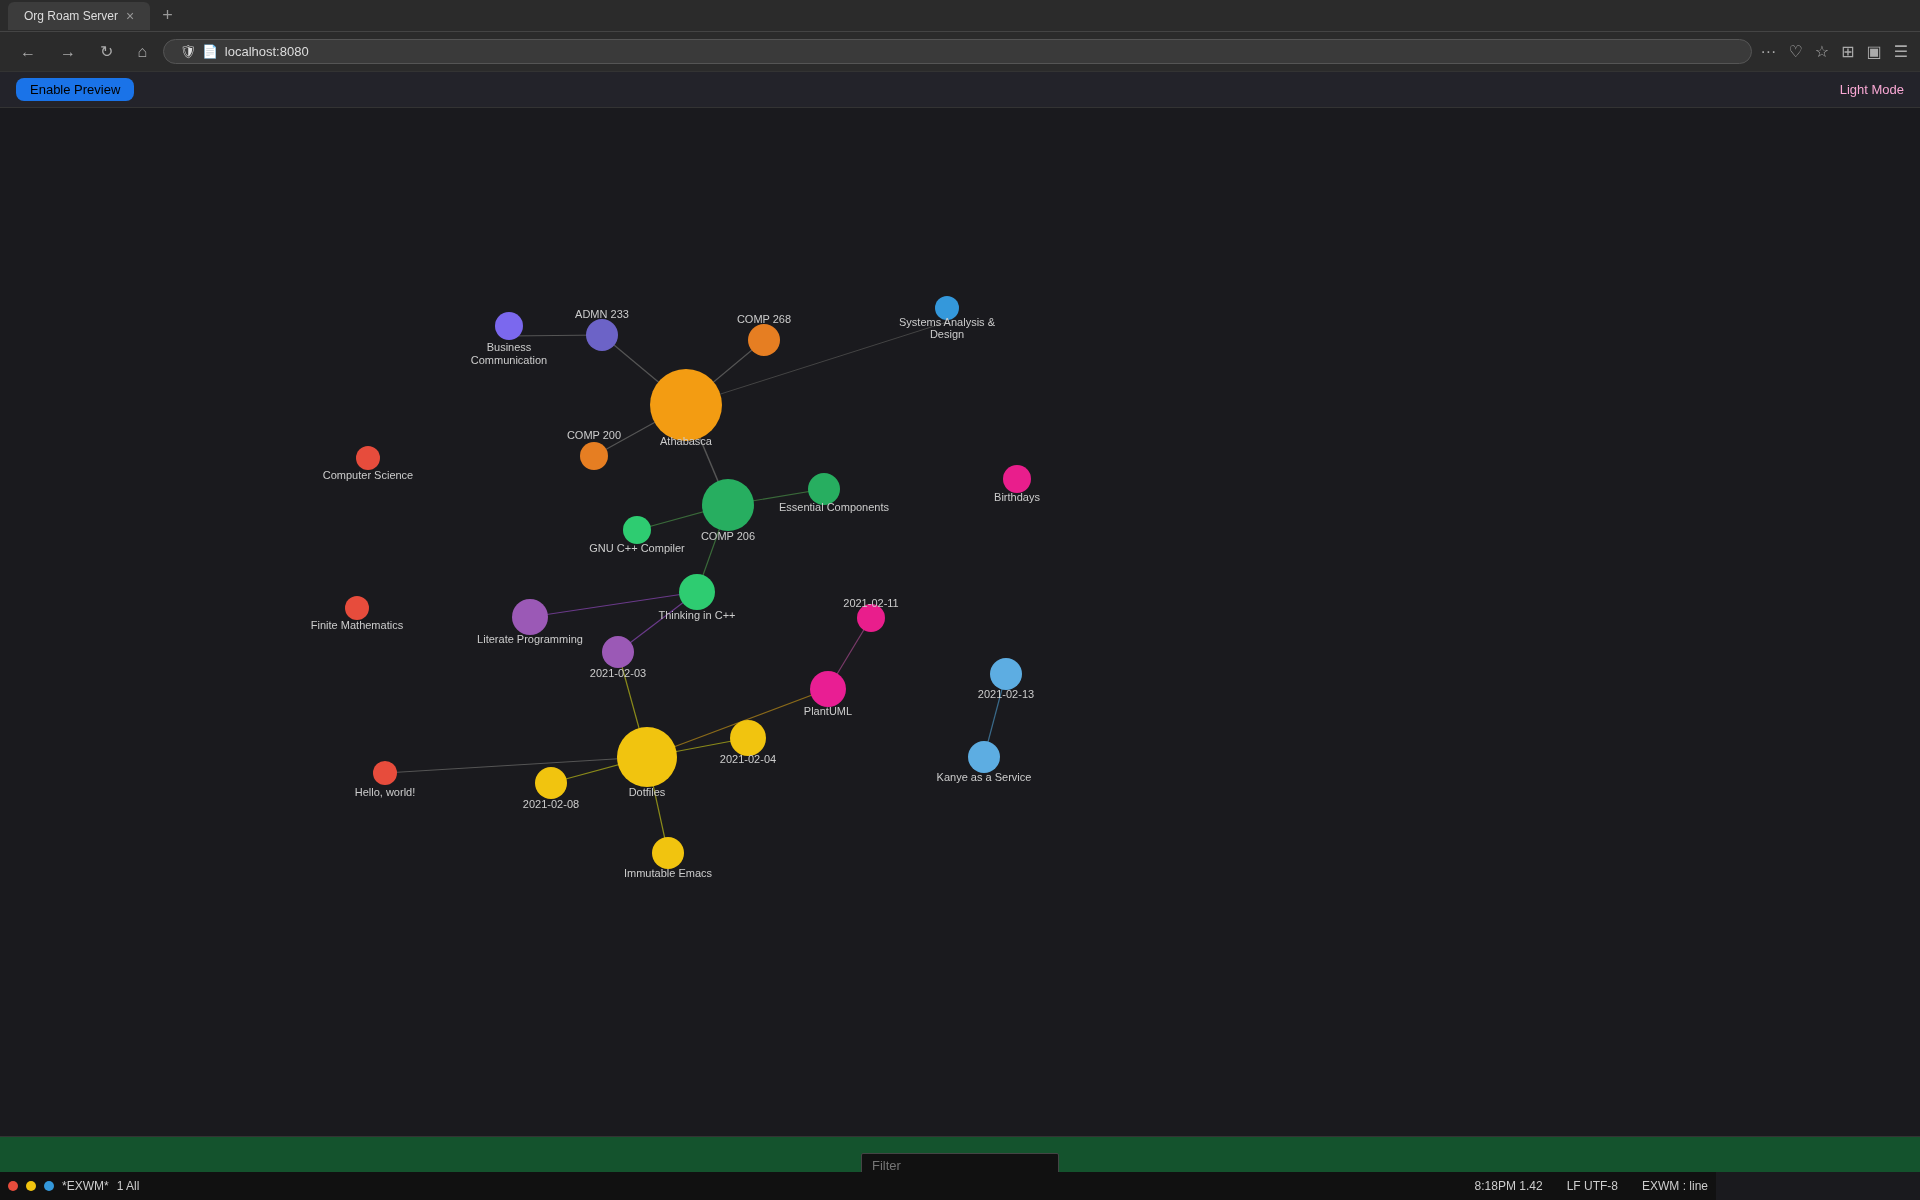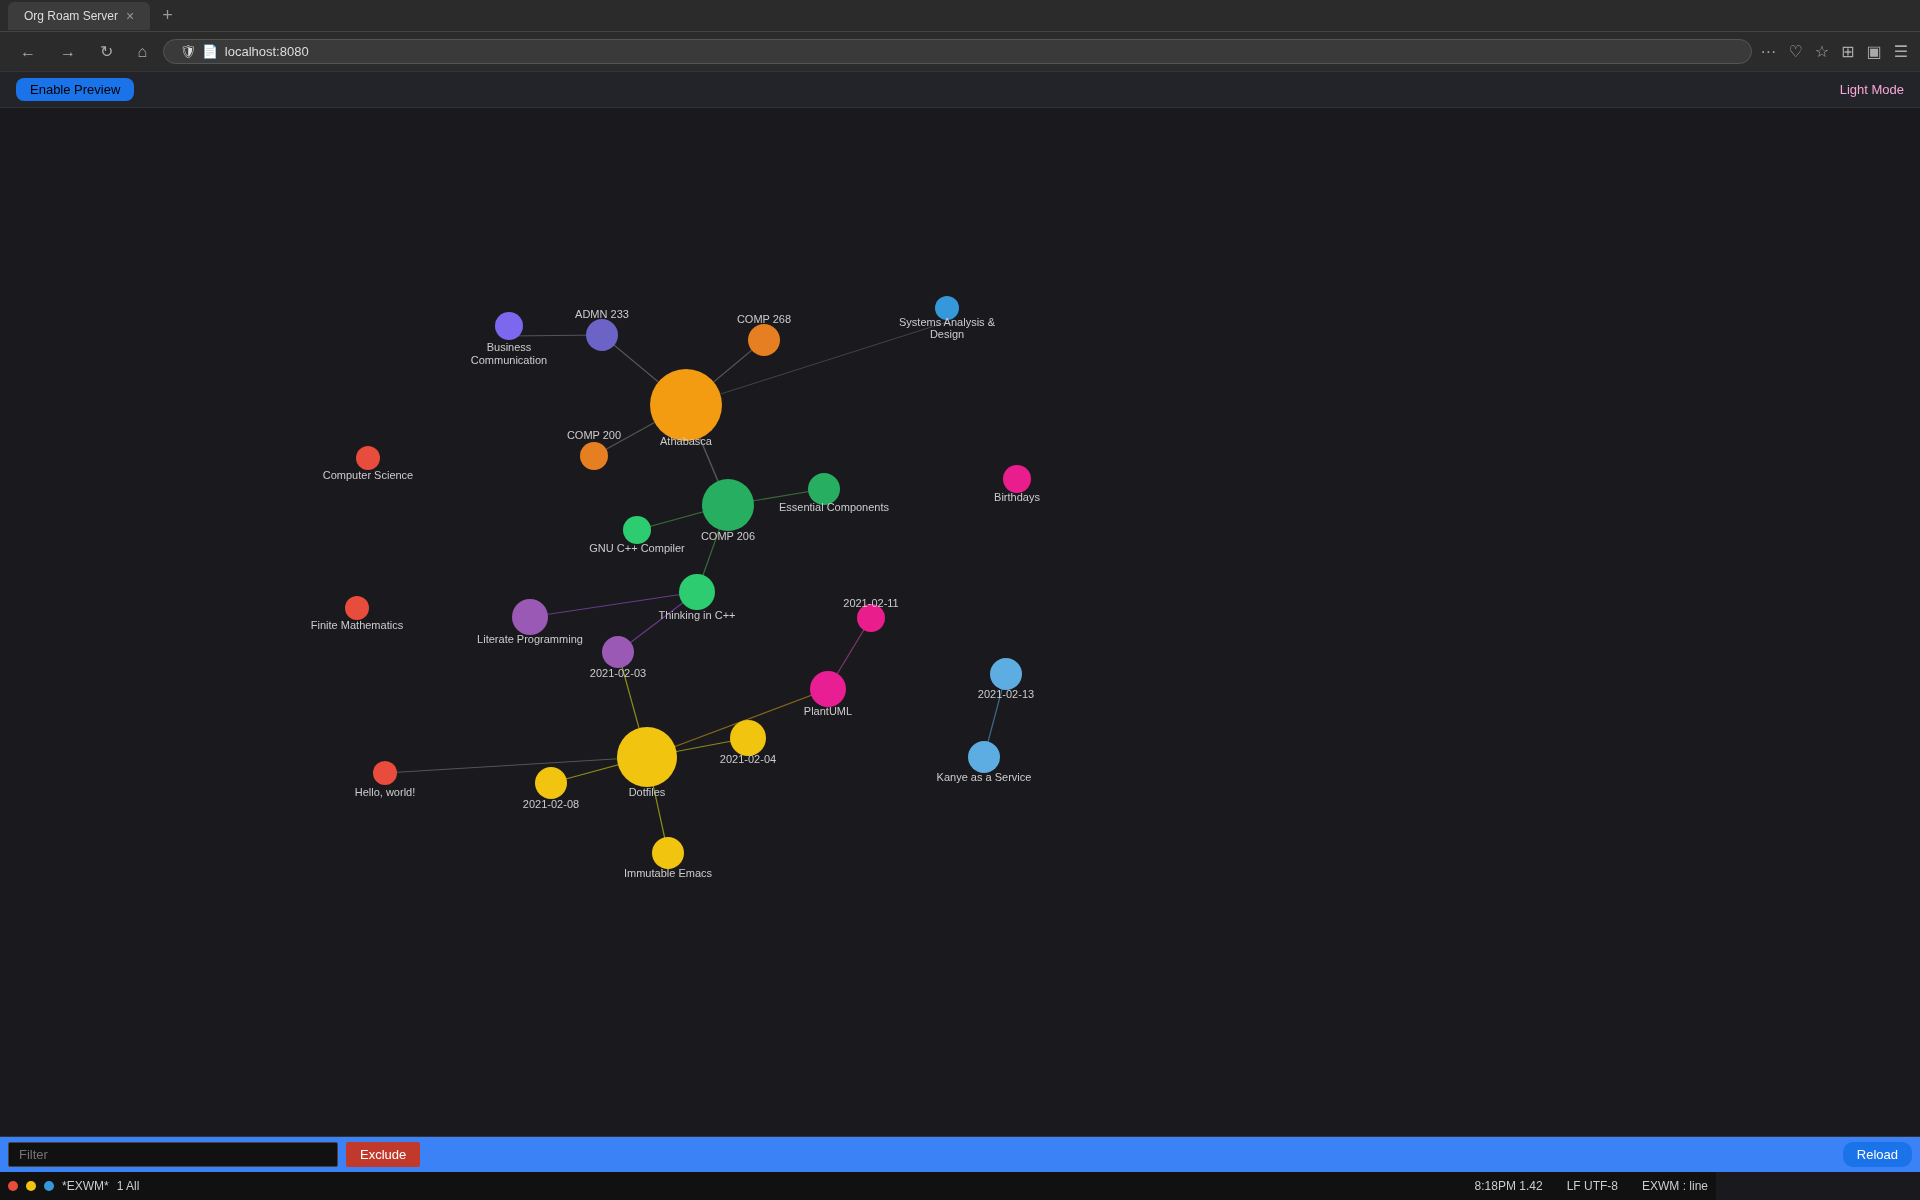--- a/index.html
+++ b/index.html
@@ -114,26 +114,27 @@
       height: 100%;
     }
 
     
     .bottom-bar {
       position: absolute;
       bottom: 28px;
       left: 0;
       width: 1920px;
       height: 36px;
-      background: #3b82f6;
-      display: flex;
-      align-items: center;
-      padding: 4px 8px;
+      background: #14532d;
+      display: flex;
+      align-items: center;
+      padding: 16px 8px;
       gap: 8px;
       border-top: 1px solid #333;
+      flex-direction: column;
     }
     .filter-input {
       flex: 1;
       max-width: 330px;
       background: #111;
       border: 1px solid #444;
       color: #ccc;
       padding: 4px 10px;
       font-size: 13px;
       border-radius: 2px;

